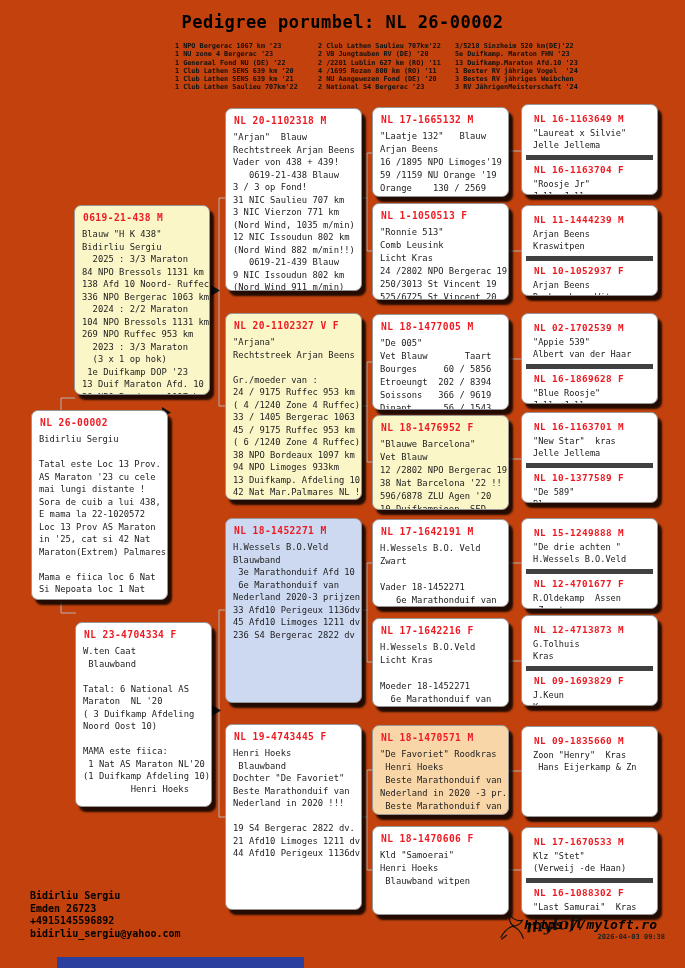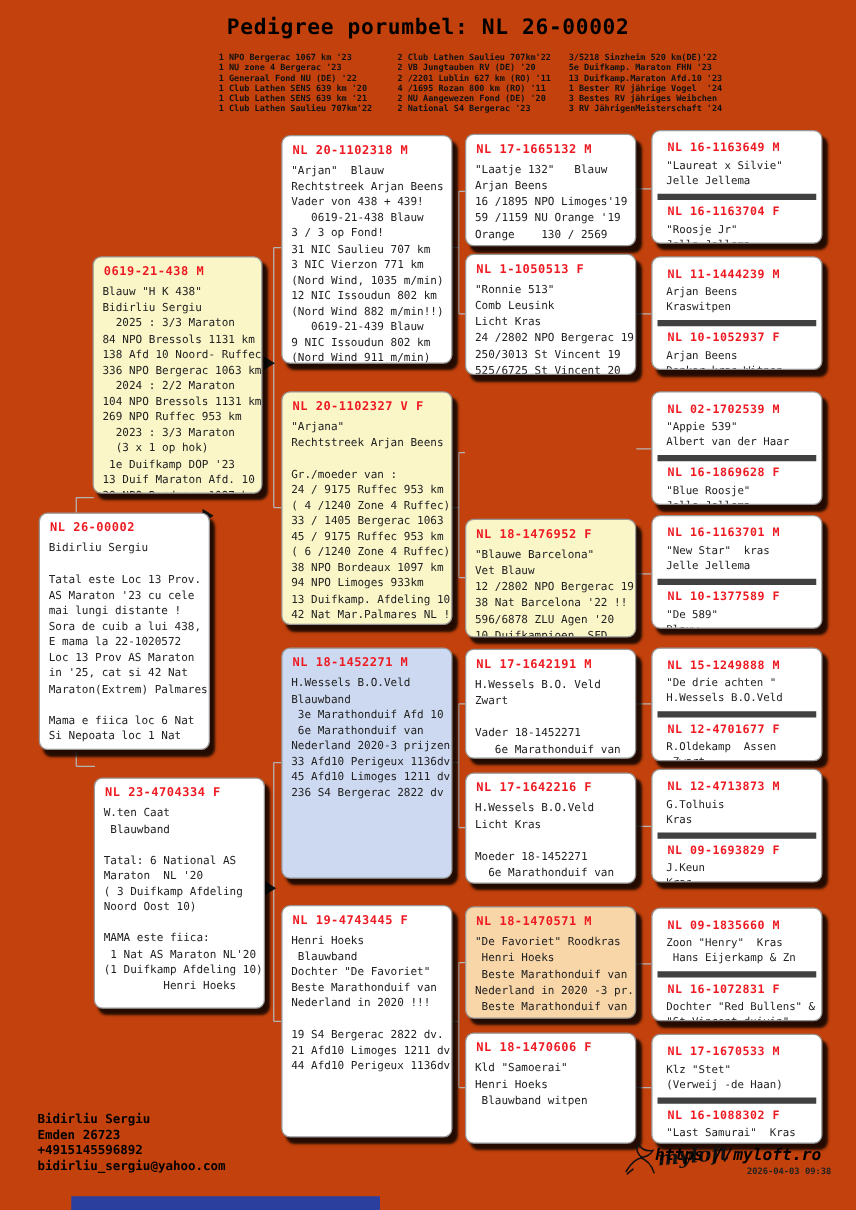--- a/index.html
+++ b/index.html
@@ -215,20 +215,29 @@
   </div>
   <div class="pbox g3" style="left:372px;top:203px;width:137px;height:97px">
     <div class="pbox-id">NL 1-1050513 F</div>
     <div class="pbox-body">"Ronnie 513"
 Comb Leusink
 Licht Kras
 24 /2802 NPO Bergerac 19
 250/3013 St Vincent 19
 525/6725 St Vincent 20</div>
   </div>
+  <div class="pbox g3" style="left:372px;top:314px;width:137px;height:96px">
+    <div class="pbox-id">NL 18-1477005 M</div>
+    <div class="pbox-body">"De 005"
+Vet Blauw       Taart
+Bourges     60 / 5856
+Etroeungt  202 / 8394
+Soissons   366 / 9619
+Dinant      56 / 1543</div>
+  </div>
   <div class="pbox g3 yellow" style="left:372px;top:415px;width:137px;height:95px">
     <div class="pbox-id">NL 18-1476952 F</div>
     <div class="pbox-body">"Blauwe Barcelona"
 Vet Blauw
 12 /2802 NPO Bergerac 19
 38 Nat Barcelona '22 !!
 596/6878 ZLU Agen '20
 10 Duifkampioen  SFD</div>
   </div>
   <div class="pbox g3" style="left:372px;top:519px;width:137px;height:88px">
@@ -336,25 +345,20 @@
       <div class="pbox-body">J.Keun
 Kras</div>
     </div>
   </div>
   <div class="pbox pair" style="left:521px;top:726px;width:137px;height:91px">
     <div class="entry">
       <div class="pbox-id">NL 09-1835660 M</div>
       <div class="pbox-body">Zoon "Henry"  Kras
  Hans Eijerkamp &amp; Zn</div>
     </div>
-    <div class="entry">
-      <div class="pbox-id">NL 16-1072831 F</div>
-      <div class="pbox-body">Dochter "Red Bullens" &amp;
-"St Vincent duivin"</div>
-    </div>
   </div>
   <div class="pbox pair" style="left:521px;top:827px;width:137px;height:88px">
     <div class="entry">
       <div class="pbox-id">NL 17-1670533 M</div>
       <div class="pbox-body">Klz "Stet"
 (Verweij -de Haan)</div>
     </div>
     <div class="entry">
       <div class="pbox-id">NL 16-1088302 F</div>
       <div class="pbox-body">"Last Samurai"  Kras

